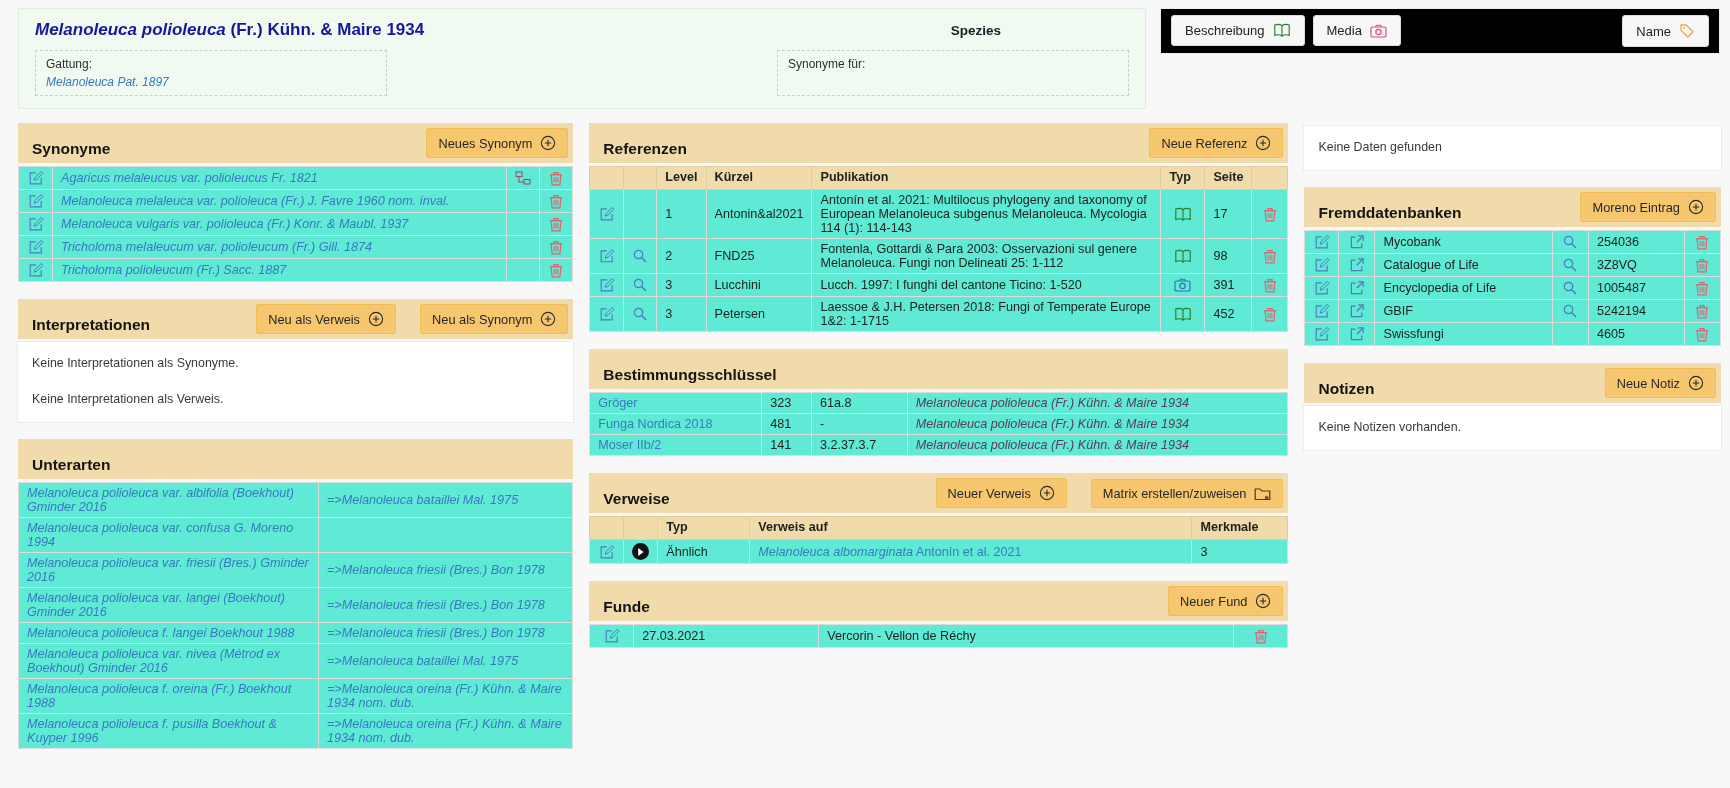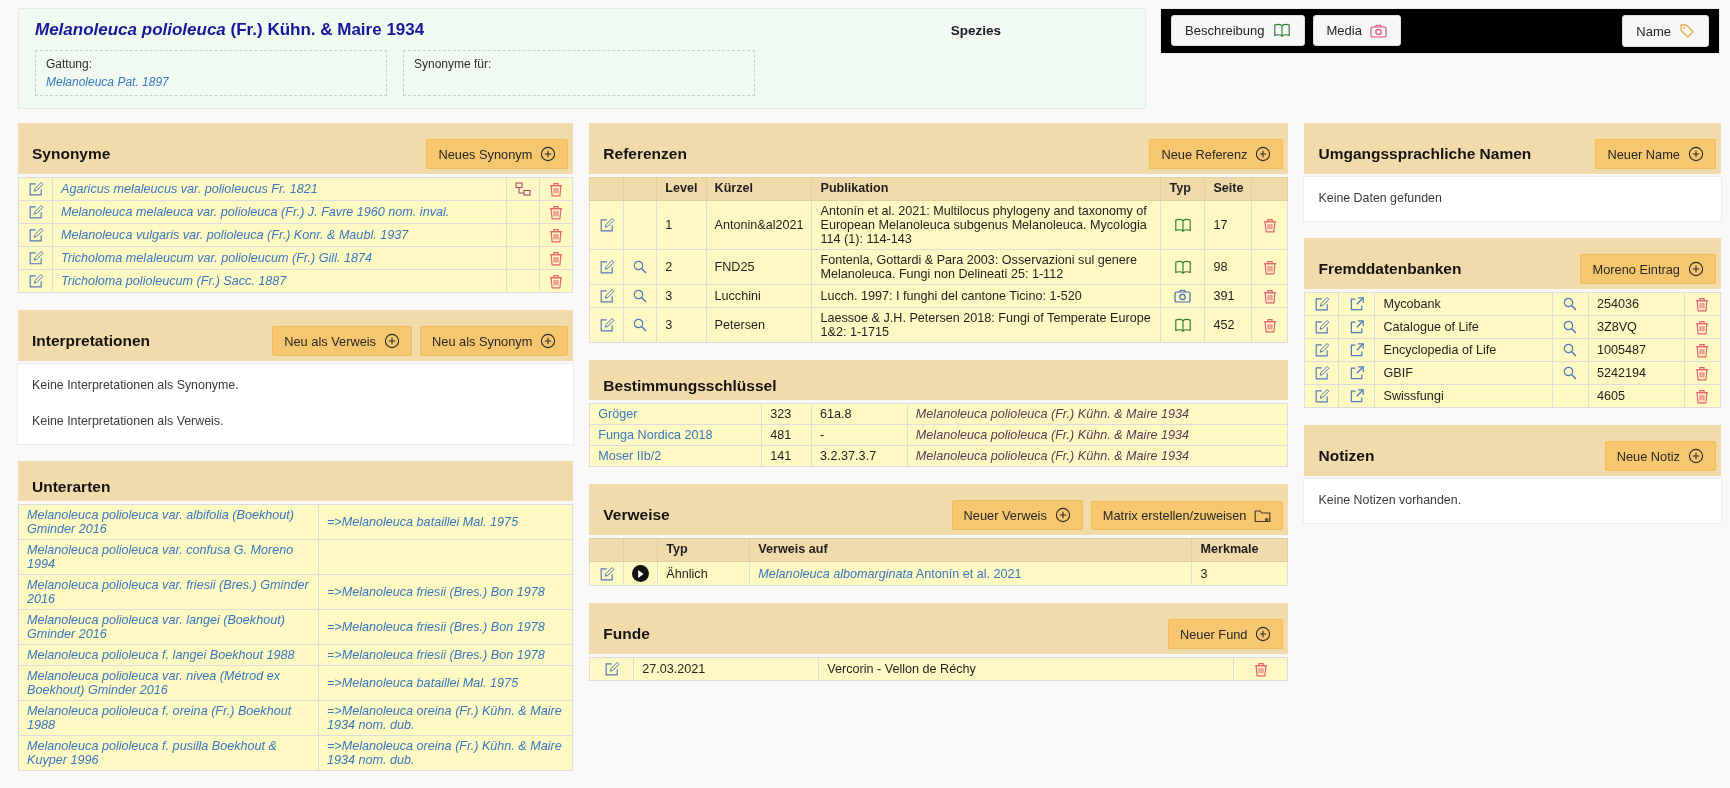--- a/index.html
+++ b/index.html
@@ -16,21 +16,21 @@
   .top-row { display:flex; align-items:flex-start; gap:14px; padding:8px 10px 0 18px; }
   .species-card {
     width:1128px; min-height:97px;
     background:#f0faf0; border:1px solid #e1ece1;
     padding:11px 16px 12px;
   }
   .species-title-row { display:flex; justify-content:space-between; align-items:baseline; padding-right:128px; }
   .species-title { font-size:17px; font-weight:bold; color:#17179b; }
   .species-title .sci { font-style:italic; }
   .rank-label { font-size:13.5px; font-weight:bold; color:#1b1b24; }
-  .dashed-row { display:flex; gap:16px; margin-top:10px; }
+  .dashed-row { display:flex; gap:16px; margin-top:10px;justify-content:space-between; }
   .dashed-box { width:352px; min-height:46px; border:1px dashed #c9cfc9; padding:6px 10px; }
   .small-label { font-size:12px; color:#2e2e2e; display:block; }
   .genus-link { font-size:12px; font-style:italic; color:#3879c0; display:inline-block; margin-top:4px; }
 
   .toolbar-card {
     flex:1; min-height:44px; background:#000000; border:1px solid #ededed;
     display:flex; align-items:flex-start; gap:8px; padding:6px 10px;
   }
   .btn-gray {
     display:inline-flex; align-items:center; gap:8px;
@@ -42,36 +42,36 @@
   
   .main { display:flex; gap:16px; padding:14px 9px 0 18px; align-items:flex-start; }
   .col { display:flex; flex-direction:column; gap:17px; }
   .col-left  { width:556px; }
   .col-mid   { width:700px; }
   .col-right { width:417px; }
 
   
   .panel-header {
     background:#f2dbaa; min-height:40px;
-    display:flex; align-items:center; gap:8px; padding:16px 5px 5px 14px;
+    display:flex; align-items:flex-end; gap:24px; padding:5px 5px 5px 14px;
   }
   .panel-title { font-size:15.5px; font-weight:bold; color:#141414; flex:1; }
   .btn-orange {
     display:inline-flex; align-items:center; gap:8px; white-space:nowrap;
     background:#f6c76e; border:1px solid #efbd58; border-radius:2px;
     padding:6px 11px; font-size:12.8px; color:#272727; cursor:pointer; font-family:inherit;
   }
   .panel-body {
     background:#fff; margin-top:3px; box-shadow:0 0 0 1px #ececec;
     padding:14px; font-size:12.4px; color:#3a3a3a;
   }
   .panel-body p { margin:0 0 22px 0; }
   .panel-body p:last-child { margin-bottom:2px; }
 
-  .tbl { width:100%; border-collapse:collapse; background:#fef9c3; margin-top:3px; font-size:12.6px; }
+  .tbl { width:100%; border-collapse:collapse; background:#5eead4; margin-top:3px; font-size:12.6px; }
   .tbl td, .tbl th { border:1px solid #dcdcdc; padding:3px 8px; vertical-align:middle; }
   .tbl th { background:#f2dbaa; font-weight:bold; text-align:left; border-color:#e2cfa0; padding-bottom:5px; }
   .c-icon { width:34px; text-align:center; }
   .c-icon-sm { width:30px; text-align:center; }
 
   .link { color:#3879c0; }
   .ital { font-style:italic; }
   .indent { padding-left:28px; }
   .purple-name { color:#5b3a57; font-style:italic; }
 
@@ -590,29 +590,20 @@
                 </button></td>
         </tr>
       </tbody>
         </table>
     </div>
   </div>
 
   <div class="col col-right">
 
     <div>
-      <div class="panel-header">
-        <span class="panel-title">Umgangssprachliche Namen</span>
-        <button class="btn-orange">
-          <span>Neuer Name</span>
-          <svg class="ic ic-plus" width="16" height="16">
-              <use href="#i-plus"></use>
-            </svg>
-        </button>
-      </div>
       <div class="panel-body">
         <p>Keine Daten gefunden</p>
       </div>
     </div>
 
     <div>
       <div class="panel-header">
         <span class="panel-title">Fremddatenbanken</span>
         <button class="btn-orange">
           <span>Moreno Eintrag</span>

